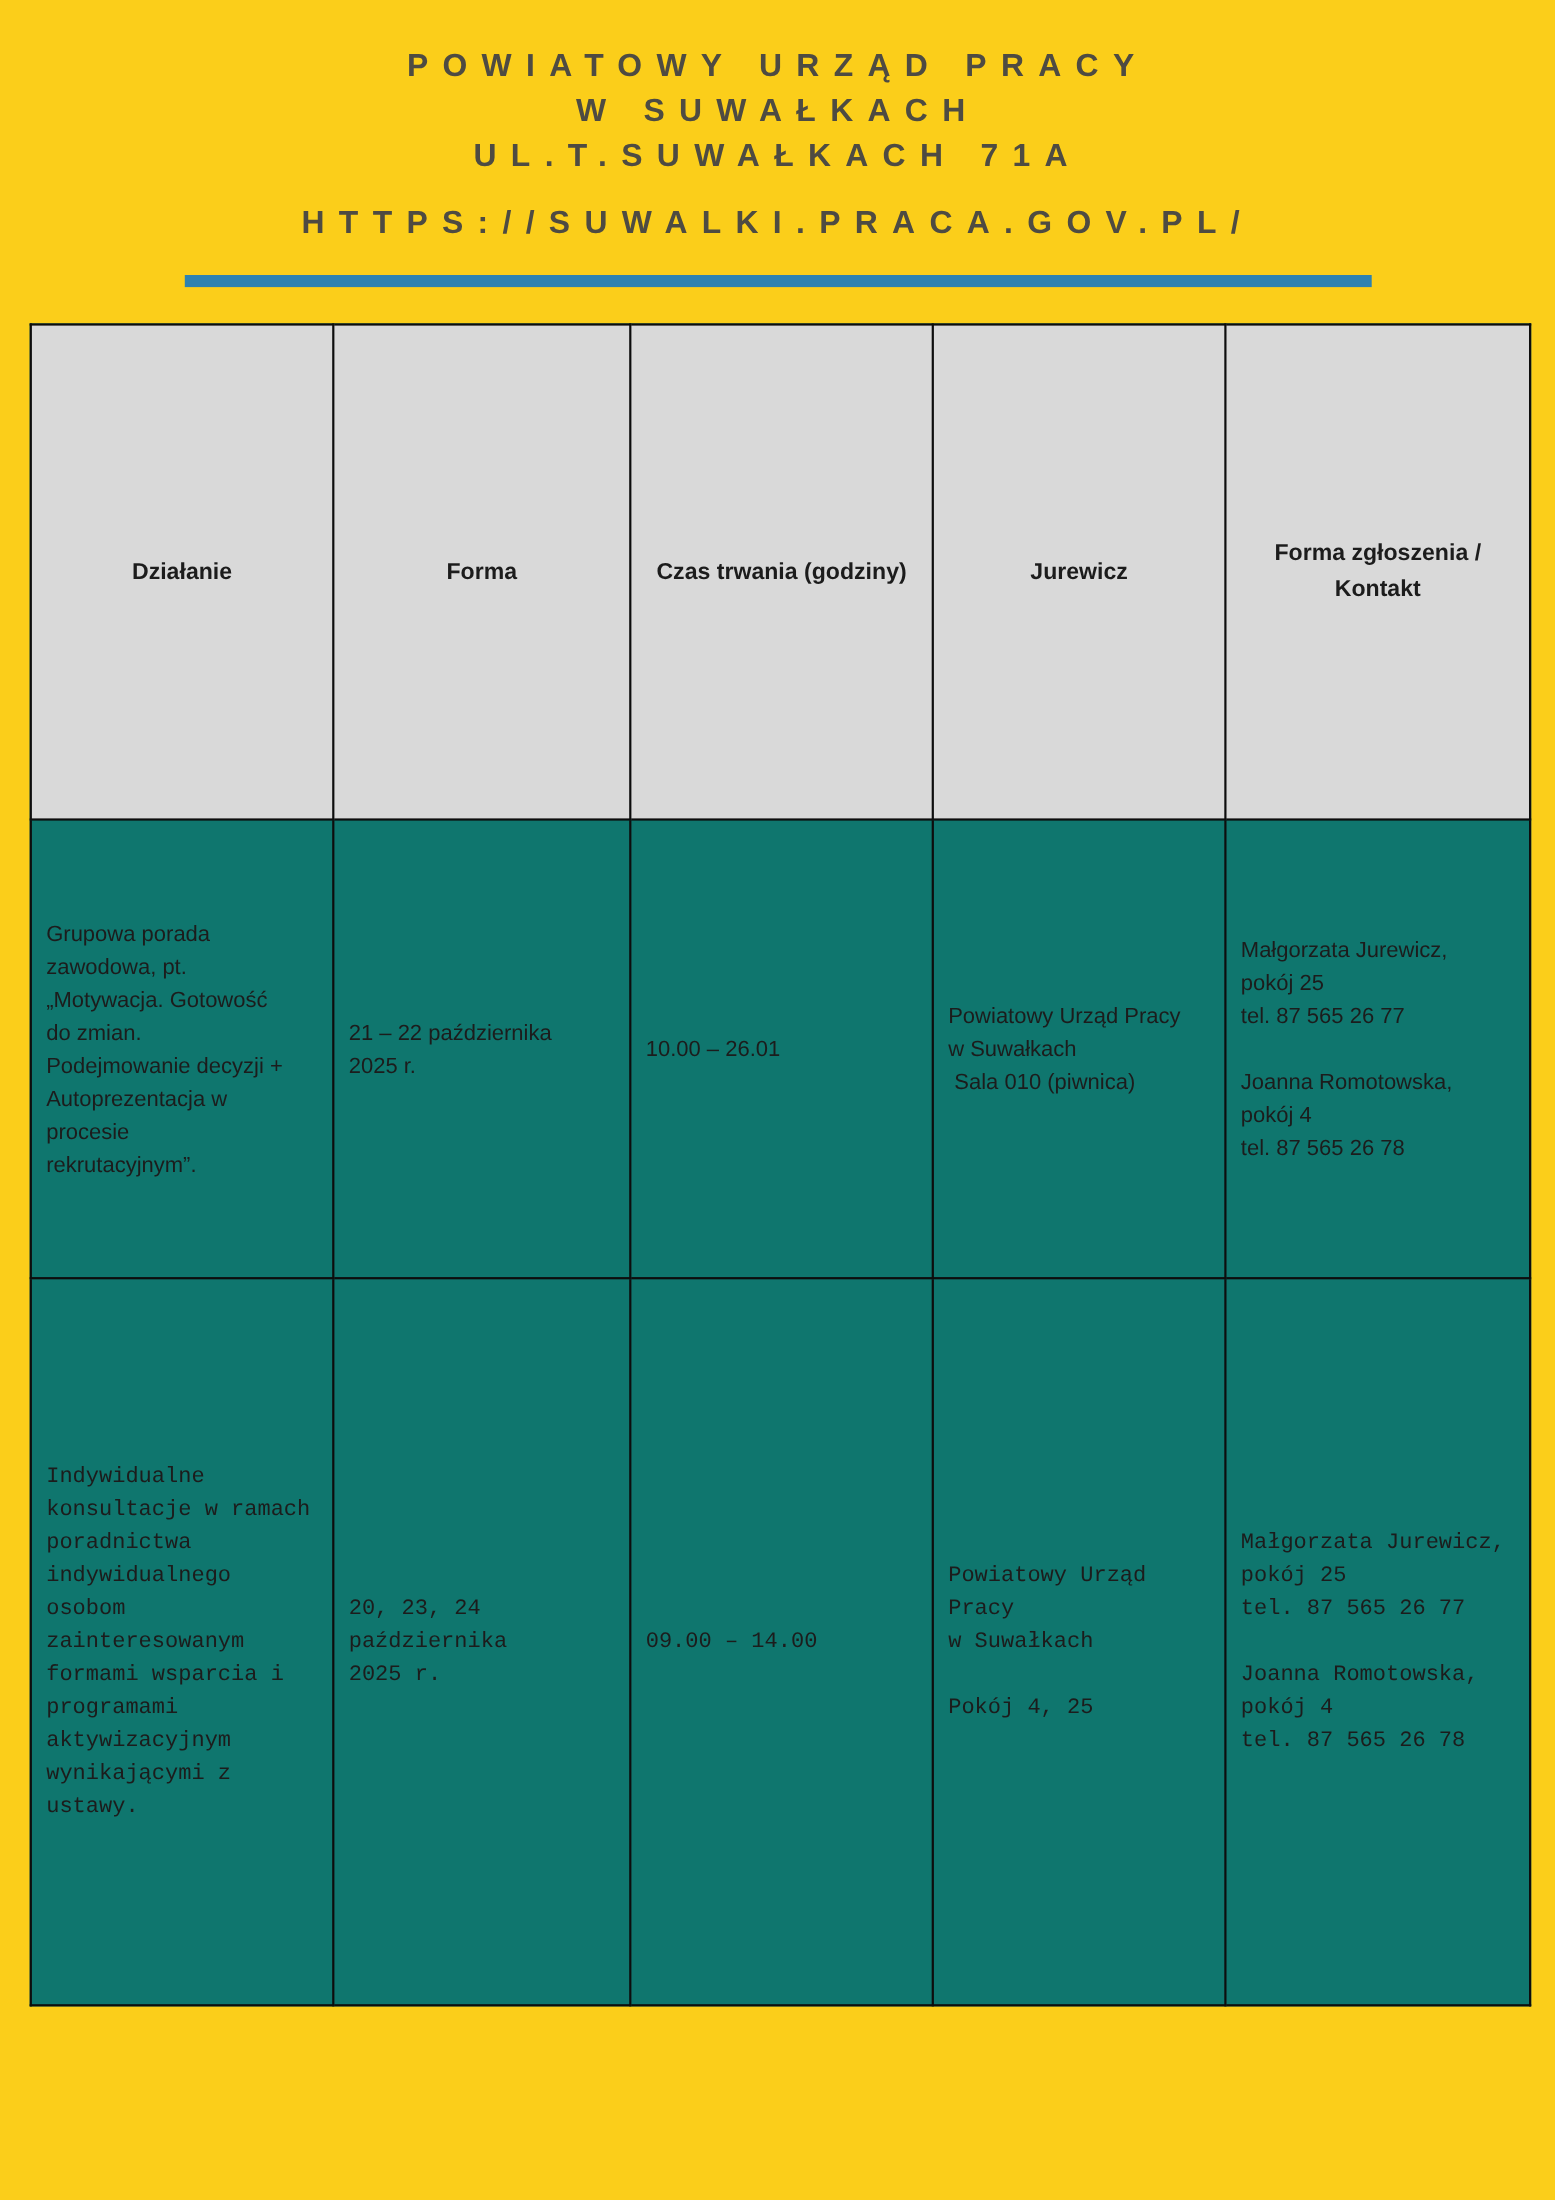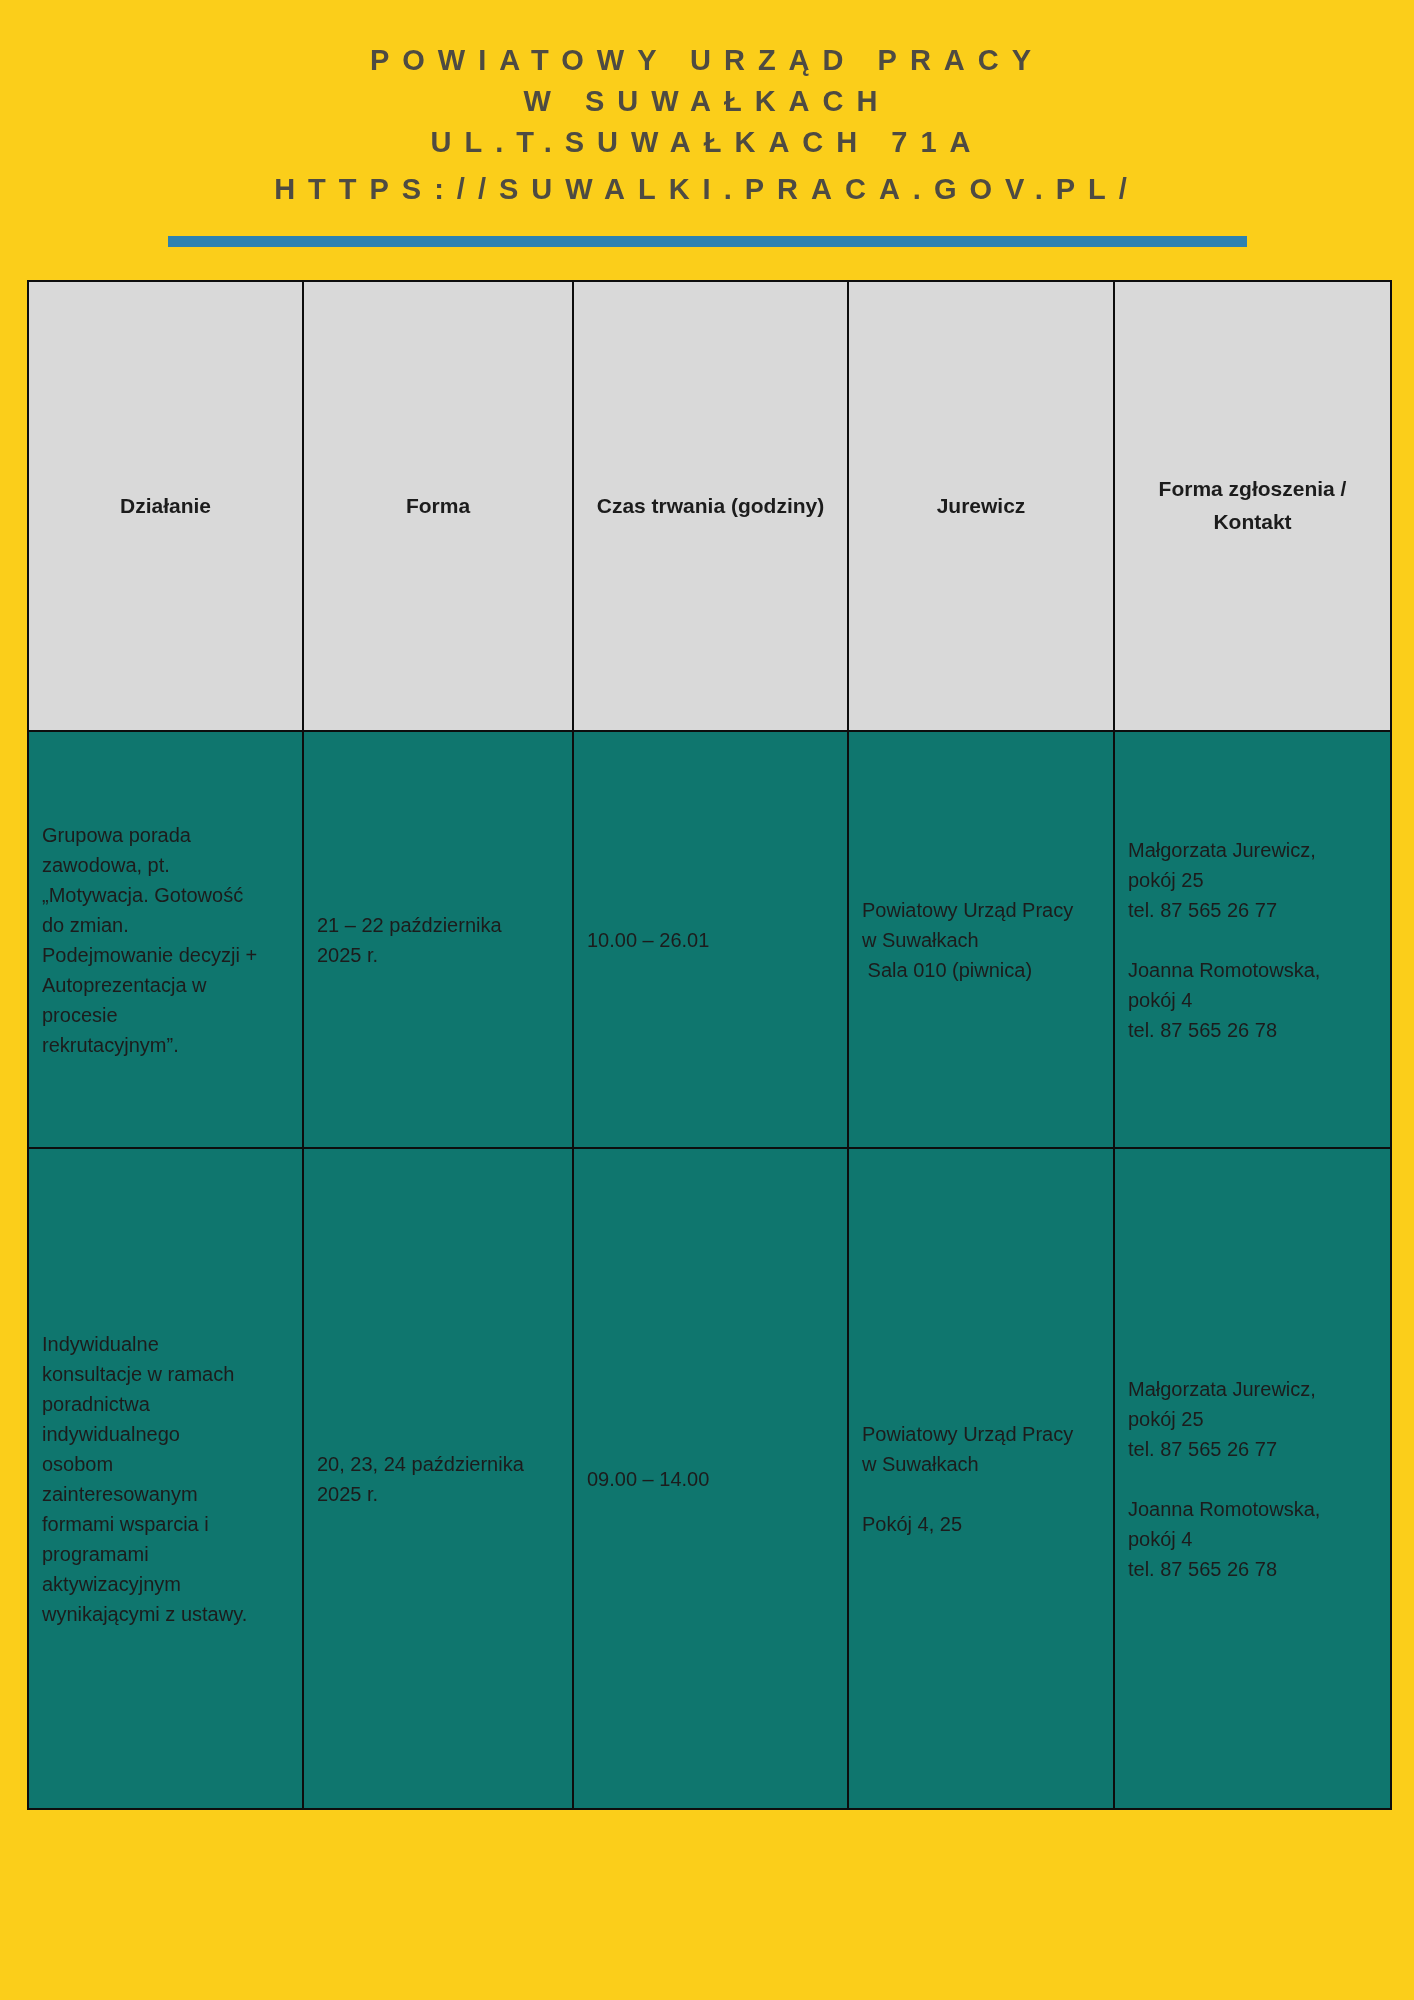--- a/index.html
+++ b/index.html
@@ -19,21 +19,21 @@
     color: #4e4b42;
   }
   .hdr-line {
     font-size: 29px;
     font-weight: bold;
     letter-spacing: 13px;
     line-height: 41px;
     white-space: nowrap;
   }
   .hdr-url {
-    margin-top: 6px;
+    margin-top: 20px;
   }
   .divider-bar {
     width: 1079px;
     height: 11px;
     background: #2e82b0;
     margin: 26px auto 0 auto;
   }
   table.schedule {
     margin: 33px 16px 0 27px;
     width: 1363px;
@@ -58,21 +58,21 @@
     white-space: pre-line;
   }
   table.schedule td {
     font-size: 20px;
     line-height: 1.5;
     padding: 10px 10px 10px 13px;
     white-space: pre-line;
     text-align: left;
   }
   tr.body-row-1 td { height: 395px; }
-  tr.body-row-2 td { height: 639px; }
+  tr.body-row-2 td { height: 639px; font-family: Liberation Mono, monospace; }
   .col-dzialanie { width: 275px; }
   .col-data      { width: 270px; }
   .col-czas      { width: 275px; }
   .col-miejsce   { width: 266px; }
   .col-kontakt   { width: 277px; }
 </style>
 </head>
 <body>
 
 <div class="header-block">

